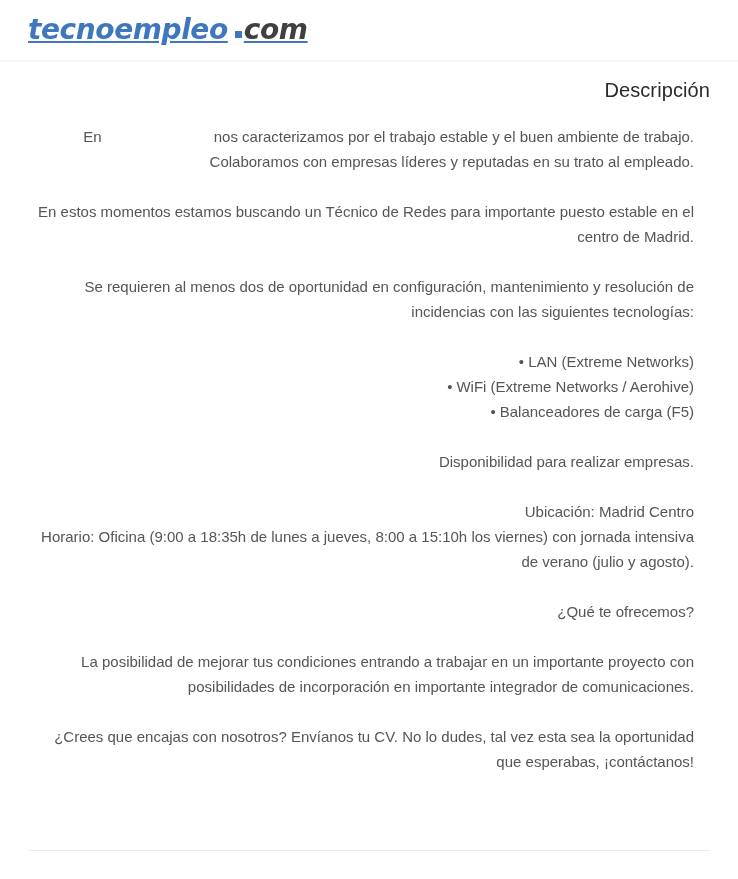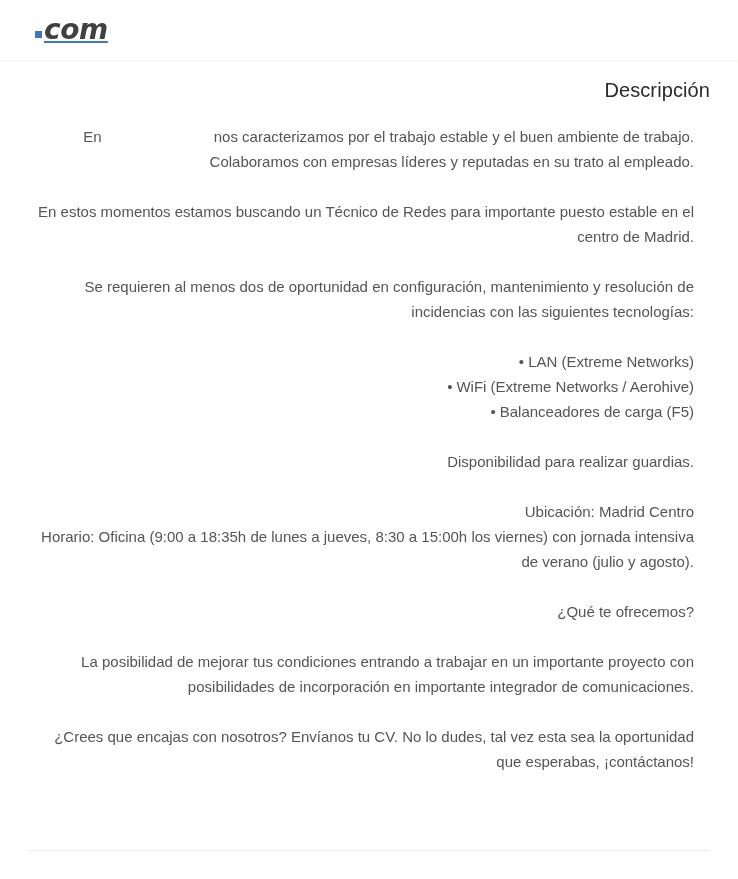--- a/index.html
+++ b/index.html
@@ -119,20 +119,21 @@
     background: #ececec;
   }
 </style>
 </head>
 <body>
 
 <div class="page">
 
   <header class="site-header">
     <a class="logo" href="#">
+      <span class="logo-name">tecnoempleo</span>
         <span class="logo-dot"></span>
         <span class="logo-tld">com</span>
     </a>
   </header>
   <div class="header-rule"></div>
 
   <main class="content">
 
     <h2 class="section-title">Descripción</h2>
 
@@ -144,26 +145,26 @@
 
       <p>Se requieren al menos dos de oportunidad en configuración, mantenimiento y resolución de incidencias con las siguientes tecnologías:</p>
 
       <p>
         <span class="bullet-line"><span class="bullet-mark">•</span><span>LAN (Extreme Networks)</span></span>
         <span class="bullet-line"><span class="bullet-mark">•</span><span>WiFi (Extreme Networks / Aerohive)</span></span>
         <span class="bullet-line"><span class="bullet-mark">•</span><span>Balanceadores de carga (F5)</span></span>
       </p>
 
       <p>
-        <span class="line">Disponibilidad para realizar guardias.</span>
+        <span class="line">Disponibilidad para realizar empresas.</span>
       </p>
 
       <p>
         <span class="line">Ubicación: Madrid Centro</span>
-        <span class="line">Horario: Oficina (9:00 a 18:35h de lunes a jueves, 8:30 a 15:00h los viernes) con jornada intensiva de verano (julio y agosto).</span>
+        <span class="line">Horario: Oficina (9:00 a 18:35h de lunes a jueves, 8:00 a 15:10h los viernes) con jornada intensiva de verano (julio y agosto).</span>
       </p>
 
       <p>¿Qué te ofrecemos?</p>
 
       <p>La posibilidad de mejorar tus condiciones entrando a trabajar en un importante proyecto con posibilidades de incorporación en importante integrador de comunicaciones.</p>
 
       <p class="tight">¿Crees que encajas con nosotros? Envíanos tu CV. No lo dudes, tal vez esta sea la oportunidad que esperabas, ¡contáctanos!</p>
 
     </div>
   </main>

